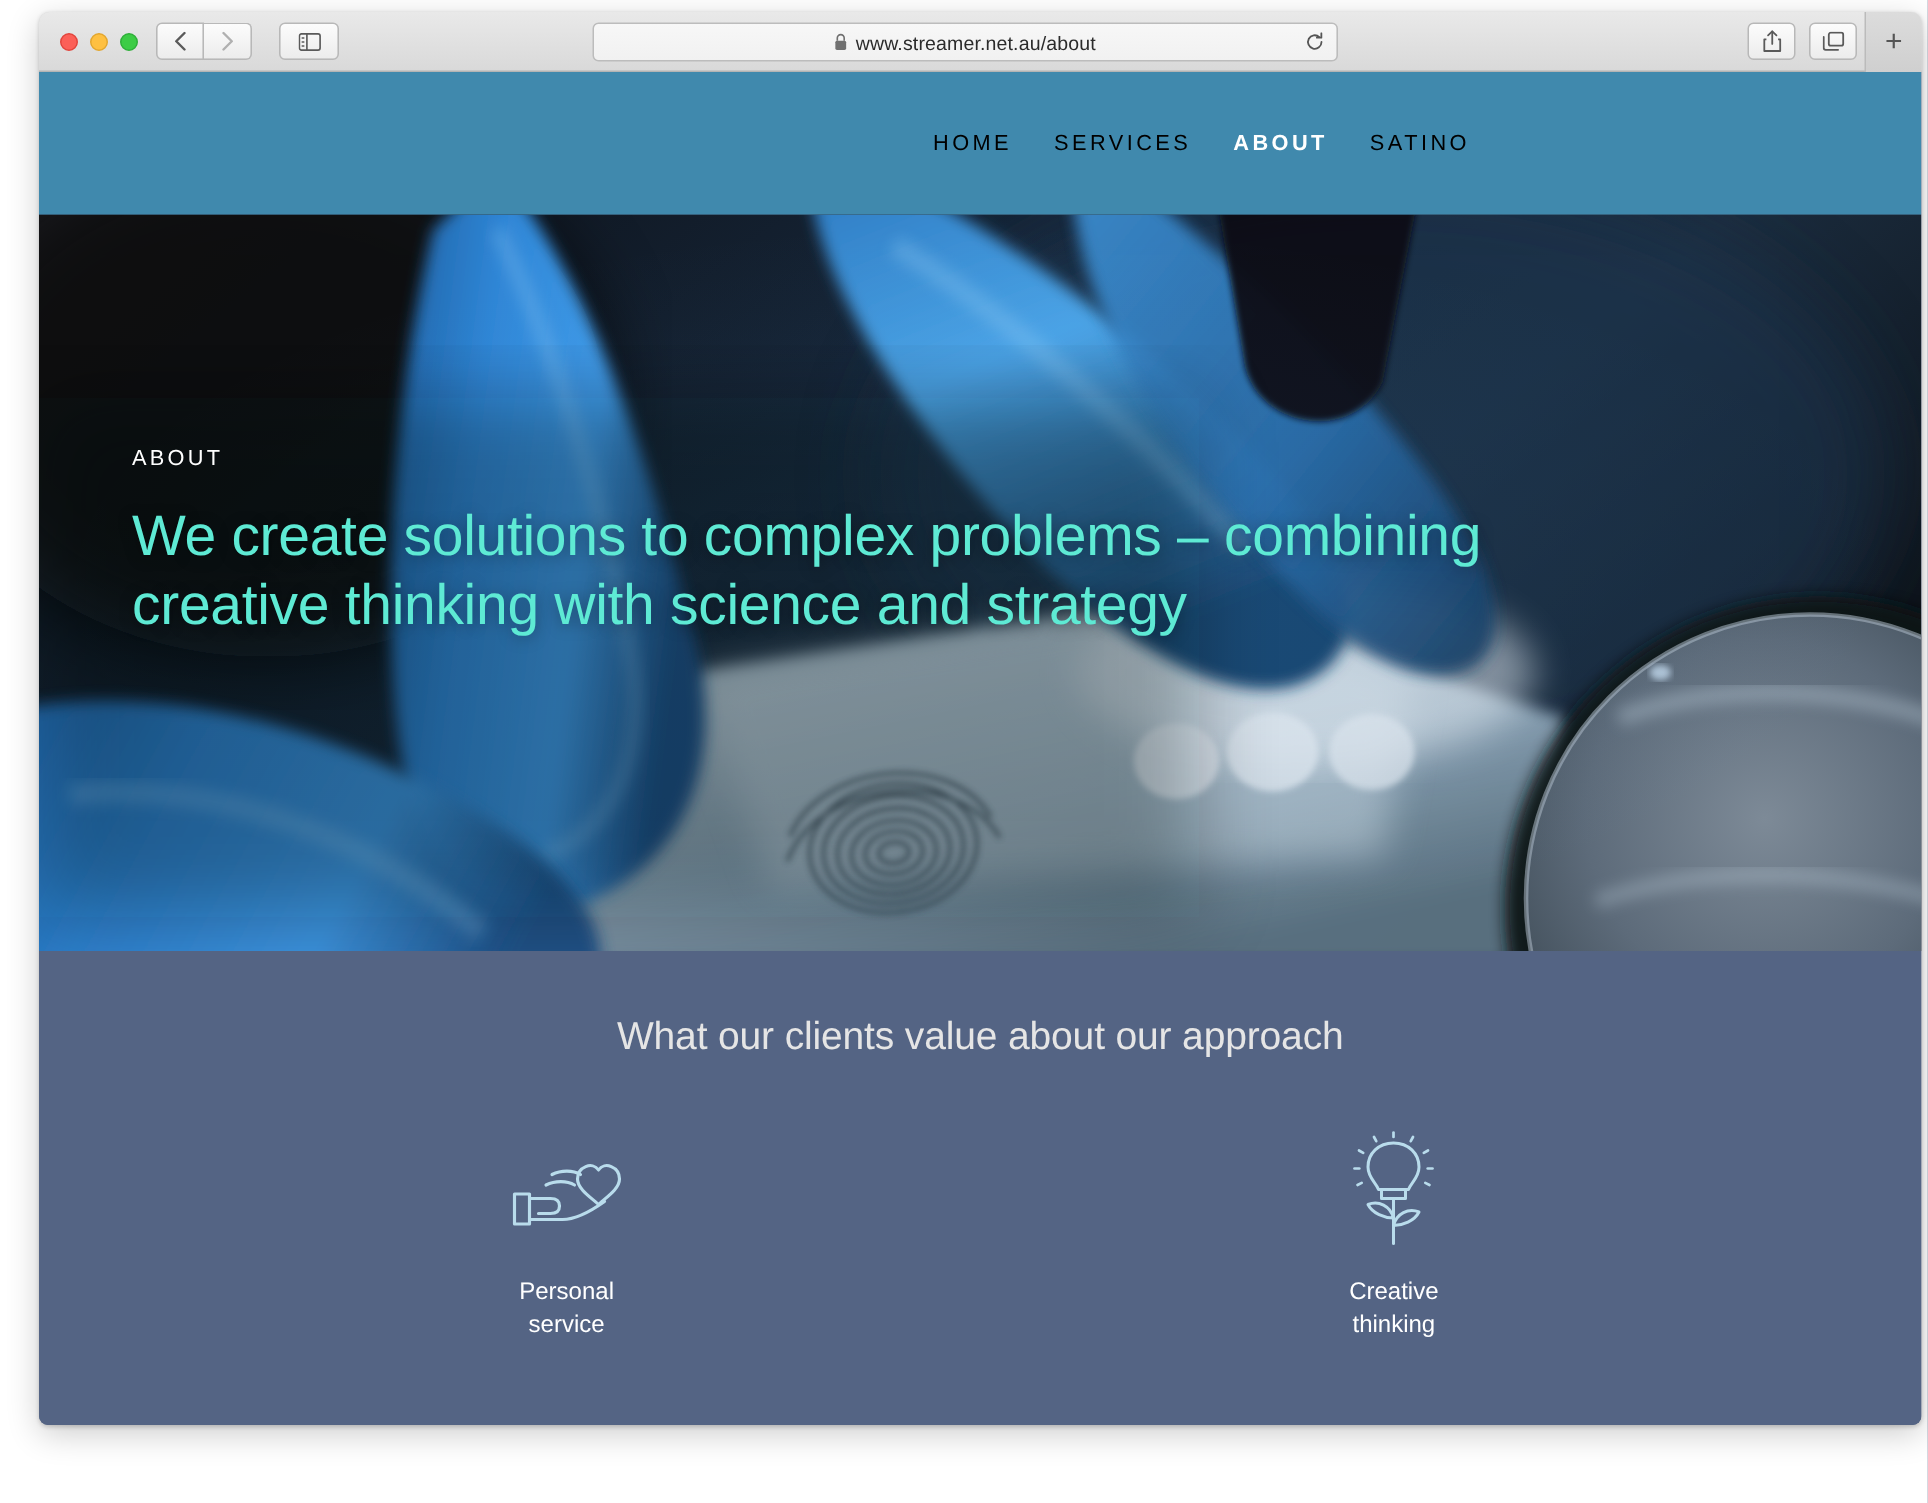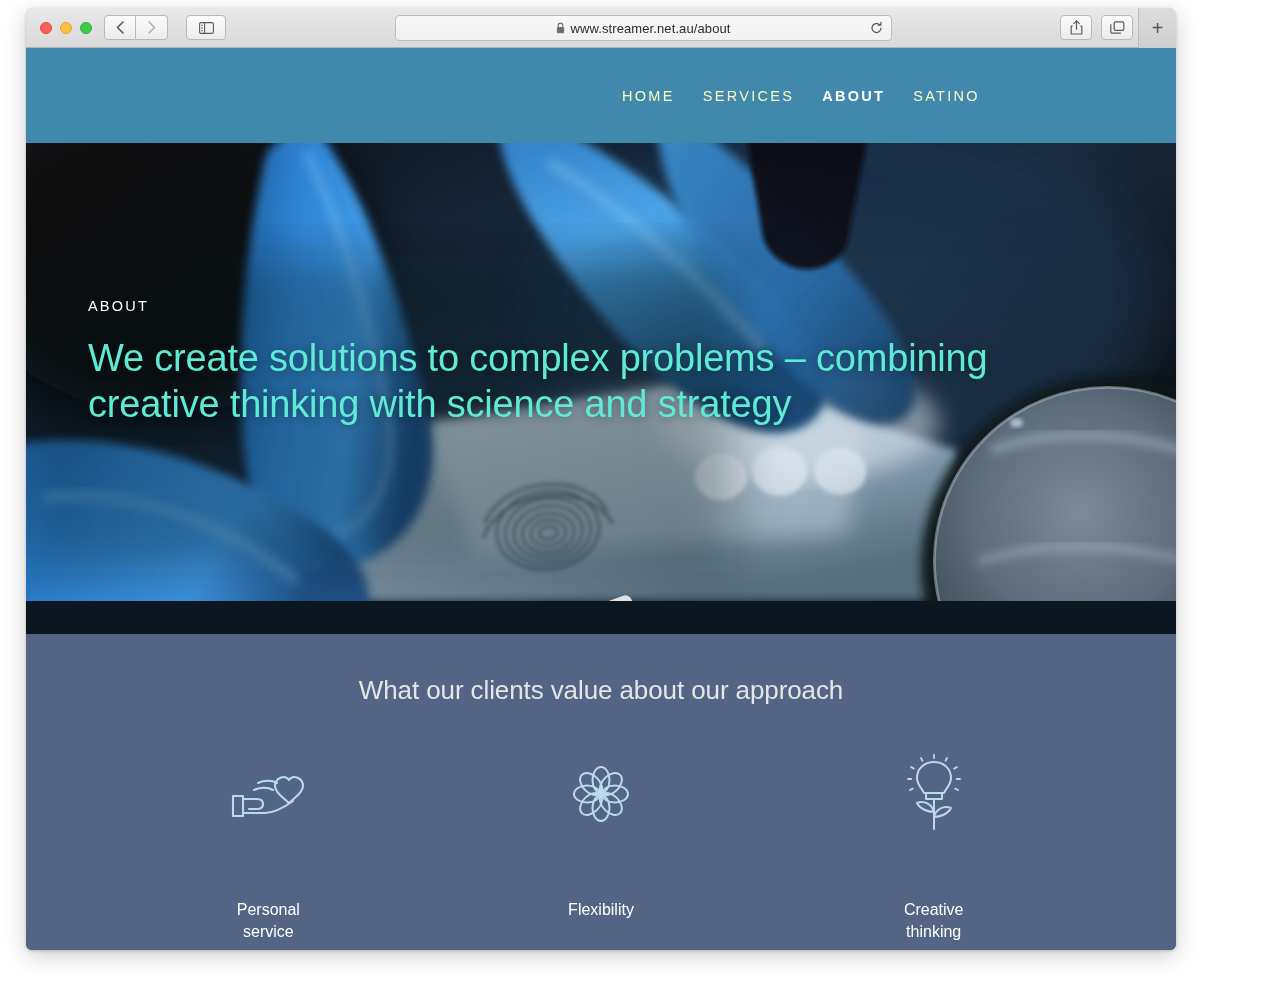--- a/index.html
+++ b/index.html
@@ -10,21 +10,21 @@
     overflow: hidden;
     background: #ffffff;
     font-family: "Liberation Sans", sans-serif;
   }
 
   
   .browser-window {
     position: absolute;
     left: 26px;
     top: 8px;
-    width: 1150px;
+    width: 1255px;
     height: 942px;
     border-radius: 7px 7px 6px 6px;
     background: #d8d8d8;
     box-shadow: 0 6px 22px rgba(0,0,0,0.20), 0 1px 3px rgba(0,0,0,0.18);
     overflow: hidden;
   }
 
   .toolbar {
     position: relative;
     height: 40px;
@@ -138,21 +138,21 @@
     position: absolute;
     left: 596px;
     top: 50%;
     transform: translateY(-50%);
     display: flex;
     gap: 0;
   }
   .nav-item {
     font-size: 14.5px;
     letter-spacing: 2.3px;
-    color: #fef9c3;
+    color: #000000;
     text-decoration: none;
     padding: 0 28px 0 0;
     white-space: nowrap;
   }
   .nav-item:last-child { padding-right: 0; }
   .nav-item.active { color: #ffffff; font-weight: bold; }
 
   
   .hero {
     position: relative;
@@ -203,21 +203,20 @@
     display: flex;
     justify-content: center;
     gap: 0;
     padding: 0 76px;
   }
   .value-item {
     flex: 1;
     display: flex;
     flex-direction: column;
     align-items: center;
-    gap: 48px;
   }
   .value-icon {
     height: 82px;
     display: flex;
     align-items: center;
     justify-content: center;
   }
   .value-label {
     margin-top: 16px;
     text-align: center;
@@ -442,37 +441,20 @@
               <path d="M13 36 H27 C31 36 33 38 33 41 C33 44 31 46 27 46 H19"></path>
               <path d="M13 50 H35 C44 50 56 43 63 38"></path>
               <path d="M24 27 C30 24 38 24 43 27"></path>
               <path d="M28 20 C34 17 42 17 47 20"></path>
             </svg>
           </div>
           <div class="value-label">Personal
 service</div>
         </div>
 
-        <div class="value-item">
-          <div class="value-icon">
-            <svg width="66" height="66" viewBox="0 0 66 66" fill="none" stroke="#b9dcec" stroke-width="2">
-              <g transform="translate(33,33)">
-                <ellipse cx="0" cy="-14" rx="8.5" ry="13"></ellipse>
-                <ellipse cx="0" cy="-14" rx="8.5" ry="13" transform="rotate(45)"></ellipse>
-                <ellipse cx="0" cy="-14" rx="8.5" ry="13" transform="rotate(90)"></ellipse>
-                <ellipse cx="0" cy="-14" rx="8.5" ry="13" transform="rotate(135)"></ellipse>
-                <ellipse cx="0" cy="-14" rx="8.5" ry="13" transform="rotate(180)"></ellipse>
-                <ellipse cx="0" cy="-14" rx="8.5" ry="13" transform="rotate(225)"></ellipse>
-                <ellipse cx="0" cy="-14" rx="8.5" ry="13" transform="rotate(270)"></ellipse>
-                <ellipse cx="0" cy="-14" rx="8.5" ry="13" transform="rotate(315)"></ellipse>
-              </g>
-            </svg>
-          </div>
-          <div class="value-label">Flexibility</div>
-        </div>
 
         <div class="value-item">
           <div class="value-icon">
             <svg width="62" height="80" viewBox="0 0 62 80" fill="none" stroke="#b9dcec" stroke-width="2" stroke-linecap="round" stroke-linejoin="round">
               <path d="M31 8 C21 8 14 15 14 24 C14 31 19 34 21 39 H41 C43 34 48 31 48 24 C48 15 41 8 31 8 Z"></path>
               <path d="M23 39 H39 V45 H23 Z"></path>
               <path d="M31 45 V75"></path>
               <path d="M31 58 C25 58 17 55 14 49 C21 46 29 50 31 58 Z"></path>
               <path d="M31 63 C37 63 45 60 48 54 C41 51 33 55 31 63 Z"></path>
               <g stroke-width="1.8">

